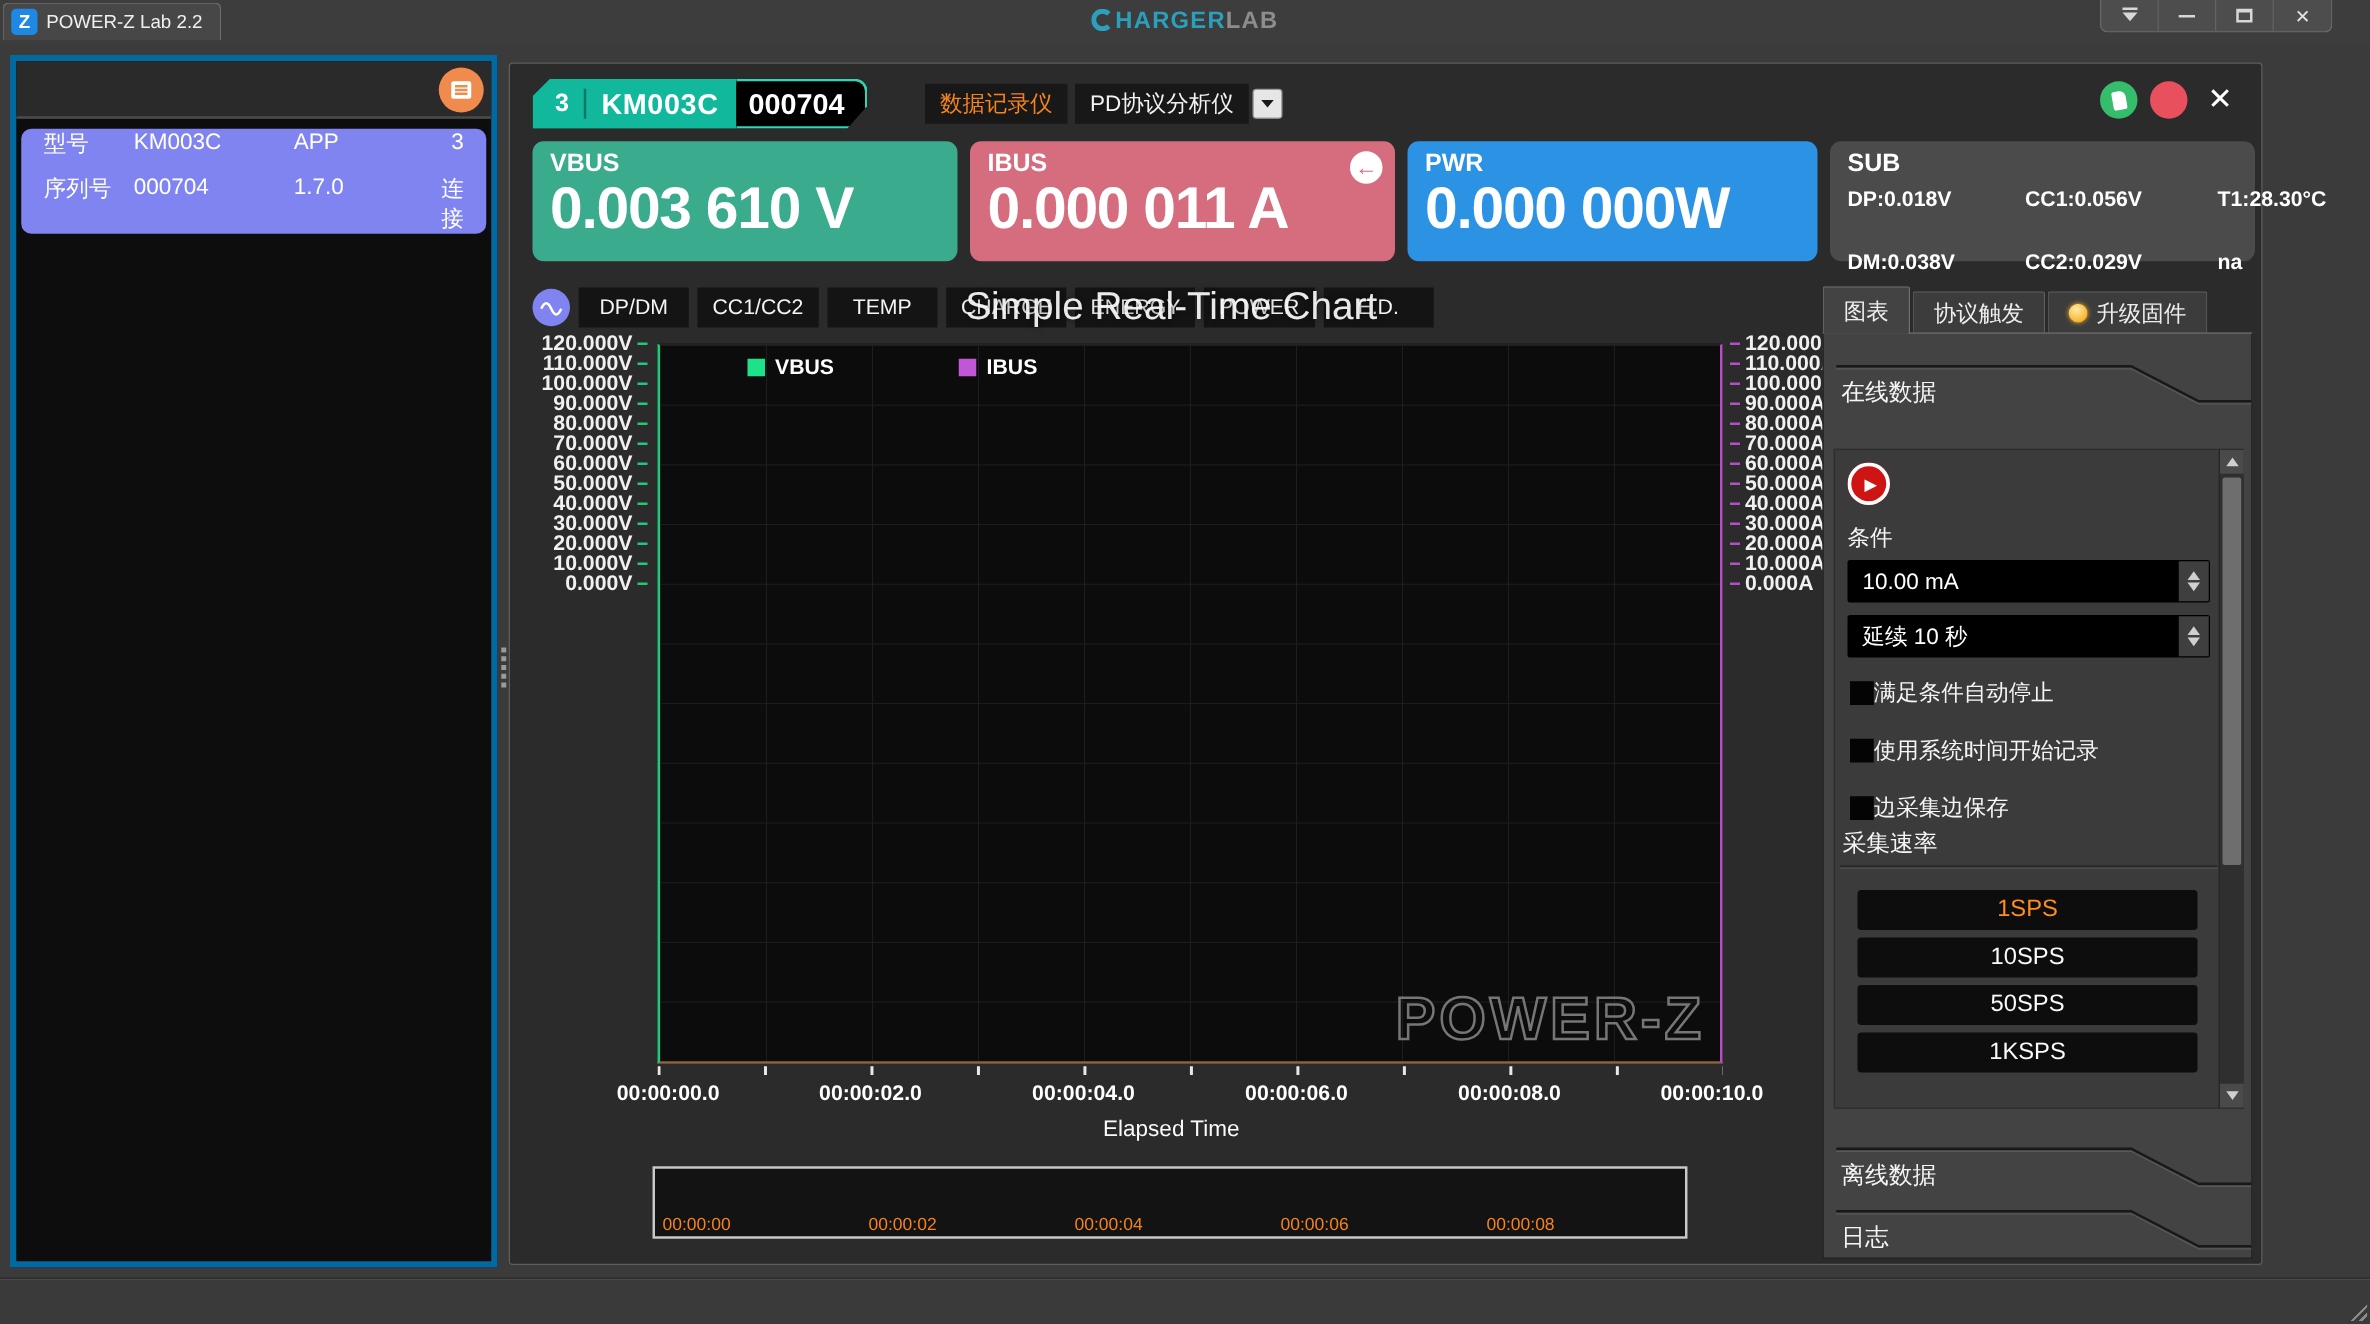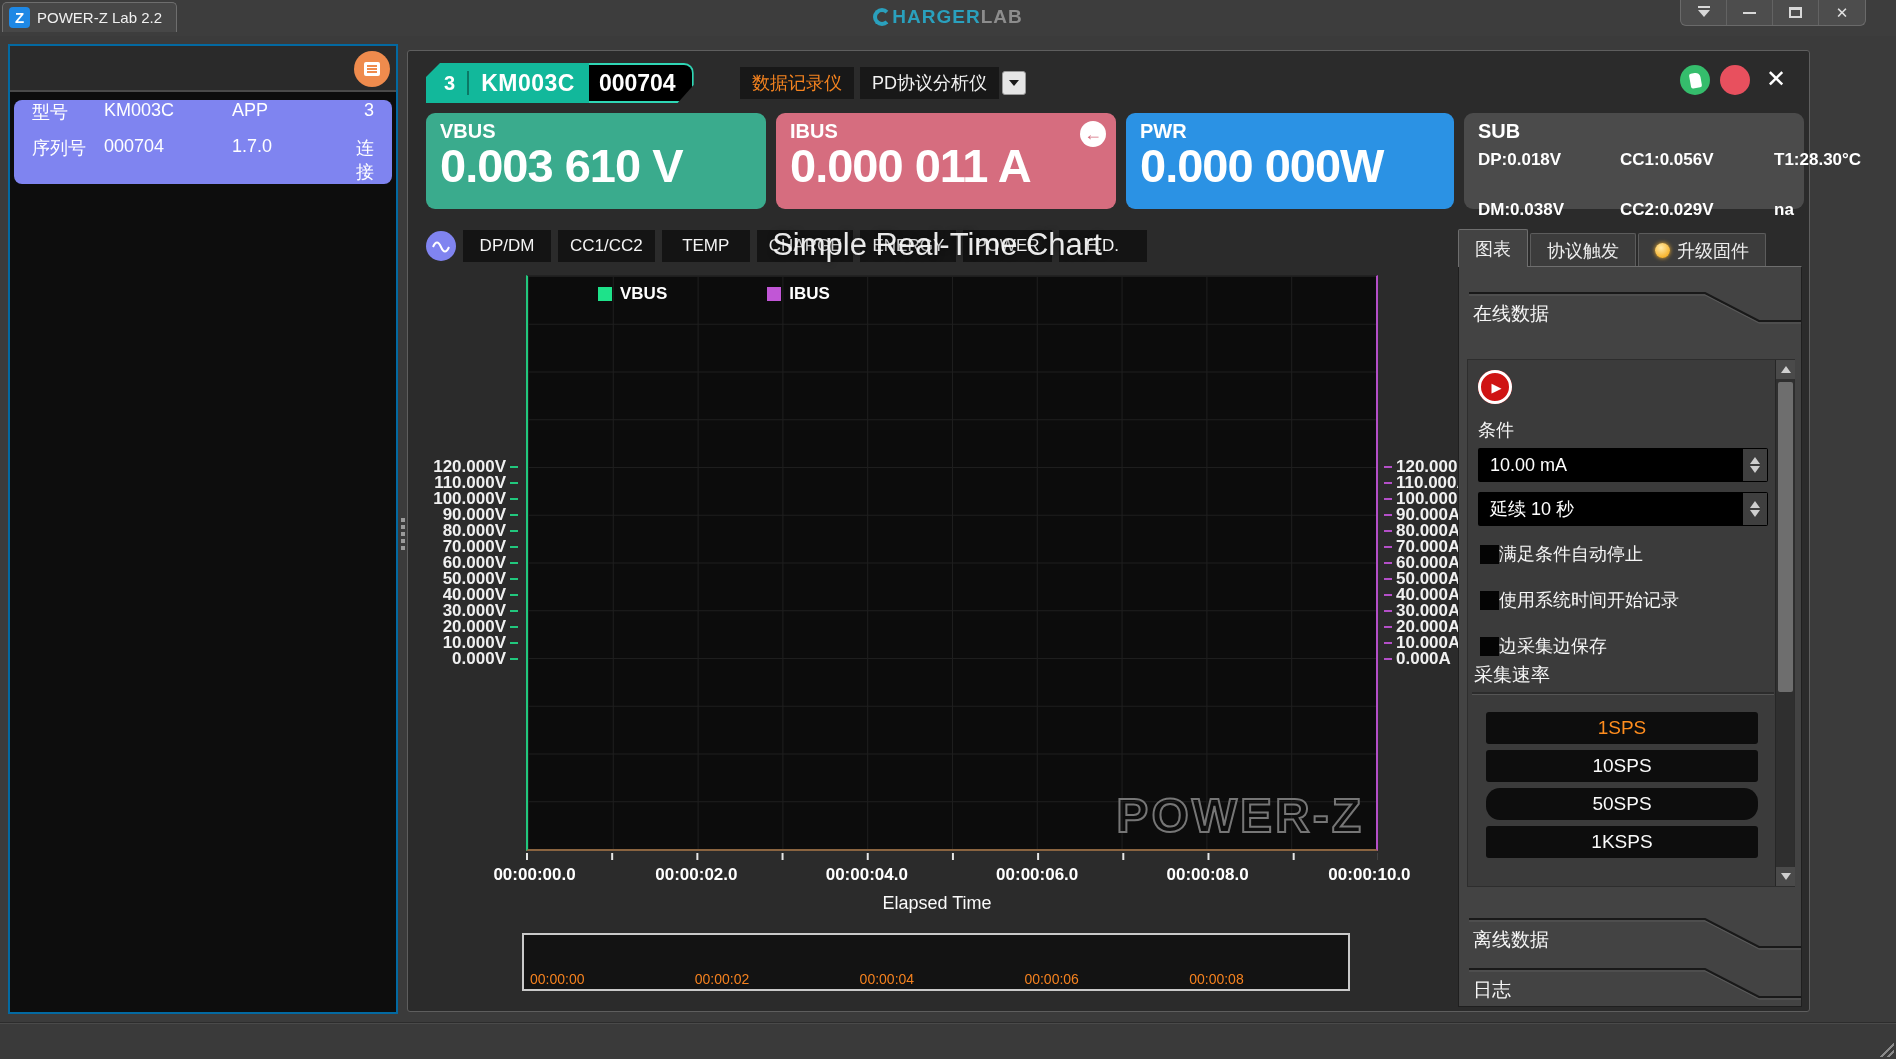--- a/index.html
+++ b/index.html
@@ -21,21 +21,21 @@
     border:1px solid #6a6a6a; border-top:none; border-radius:0 0 6px 6px; overflow:hidden; }
   .wc-btn { width:46px; height:100%; display:flex; align-items:center; justify-content:center; border-right:1px solid #636363; cursor:default; }
   .wc-btn:last-child { border-right:none; }
   .skin-glyph { width:0; height:0; border:6px solid transparent; border-top:7px solid #d8d8d8; margin-top:8px; position:relative; }
   .skin-glyph::before { content:""; position:absolute; left:-6px; top:-11px; width:12px; height:2px; background:#d8d8d8; }
   .min-glyph { width:13px; height:2px; background:#d8d8d8; }
   .max-glyph { width:13px; height:11px; border:2px solid #d8d8d8; border-top-width:3px; }
   .x-glyph { font-size:15px; color:#e2e2e2; }
   
   .sidebar { position:absolute; left:8px; top:44px; width:390px; height:970px; background:#0d0d0d;
-    border:2px solid #0369a1;padding-left:36px; }
+    border:5px solid #0369a1;padding-left:36px; }
   .sb-head { position:absolute; left:0; top:0; right:0; height:46px; background:#2a2a2a; border-bottom:2px solid #4a4a4a; }
   .list-btn { position:absolute; right:6px; top:5px; width:36px; height:36px; border-radius:50%; background:#ef8b4d;
     display:flex; align-items:center; justify-content:center; }
   .list-glyph { width:16px; height:14px; background:#fff; border-radius:2px; position:relative; }
   .list-glyph::before { content:""; position:absolute; left:3px; top:3px; width:10px; height:2px; background:#ef8b4d;
     box-shadow:0 3px 0 #ef8b4d, 0 6px 0 #ef8b4d; }
   .dev-card { position:absolute; left:4px; right:4px; top:54px; height:84px; background:#7f84f0; border-radius:8px;
     color:#fff; font-size:18px; display:grid; grid-template-columns:72px 128px 108px 1fr; align-content:center;
     row-gap:12px; padding:0 18px; }
   .dev-card .r { text-align:right; }
@@ -85,21 +85,21 @@
   
   .charttabs { position:absolute; left:18px; top:178px; width:1022px; height:34px; display:flex; gap:7px; align-items:center; }
   .wave-ic { width:30px; height:30px; border-radius:50%; background:#8084f0; display:flex; align-items:center;
     justify-content:center; flex:0 0 auto; }
   .ctab { min-width:88px; height:32px; background:#141414; color:#f5f5f5; font-size:17px; display:flex; align-items:center;
     justify-content:center; padding:0 12px; }
   .overlay-title { position:absolute; left:18px; top:176px; width:1022px; text-align:center; font-size:31px;
     color:rgba(250,250,250,.93); z-index:6; pointer-events:none; text-shadow:0 0 6px rgba(0,0,0,.6); }
   
   .chart { position:absolute; left:18px; top:216px; width:1022px; height:740px; }
-  .ycol { position:absolute; top:0; height:592px; display:flex; flex-direction:column; justify-content:center; }
+  .ycol { position:absolute; top:0; height:592px; display:flex; flex-direction:column; justify-content:flex-start; }
   .ycol.left { left:0; width:92px; align-items:flex-end; }
   .ycol.right { left:958px; width:70px; align-items:flex-start; }
   .ylab { display:flex; align-items:center; gap:4px; font-size:17px; font-weight:bold; color:#f0f0f0; height:16px; }
   .tick { width:8px; height:2px; display:inline-block; }
   .t-green { background:#21c77d; }
   .t-purple { background:#b44fc8; }
   .plot { position:absolute; left:100px; top:8px; width:852px; height:576px; background:#0c0c0c;
     border-left:2px solid #21c77d; border-right:2px solid #b44fc8; border-bottom:2px solid #8a6440; border-top:1px solid #222;
     background-image:linear-gradient(#1e1e1e 1px, transparent 1px), linear-gradient(90deg, #1e1e1e 1px, transparent 1px);
     background-size:100% calc(100%/12), calc(100%/10) 100%; }
@@ -154,21 +154,21 @@
   .spinner i.d { width:0; height:0; border:5px solid transparent; border-top:7px solid #cfcfcf; }
   .check-rows { position:absolute; left:12px; top:182px; display:flex; flex-direction:column; gap:22px; }
   .check-row { display:flex; align-items:center; }
   .checkbox { width:19px; height:19px; background:#040404; }
   .check-label { font-size:18px; color:#f5f5f5; }
   .rate-head { position:absolute; left:0; right:20px; top:296px; height:44px; }
   .rate-head .t { position:absolute; left:6px; top:6px; font-size:19px; color:#f5f5f5; }
   .rate-head .ln { position:absolute; left:4px; right:0; top:36px; height:2px; background:#2c2c2c; box-shadow:0 1px 0 #555; }
   .rate-btn { position:absolute; left:18px; width:272px; height:32px; background:#0d0d0d; border-radius:3px;
     display:flex; align-items:center; justify-content:center; font-size:19px; color:#fafafa; }
-  .rb1 { top:352px; color:#ff8d1e; } .rb2 { top:390px; } .rb3 { top:428px;border-radius:14px; } .rb4 { top:466px; }
+  .rb1 { top:352px; color:#ff8d1e; } .rb2 { top:390px; } .rb3 { top:428px; } .rb4 { top:466px; }
   .sec-offline { top:648px; } .sec-log { top:698px; }
   
   .footer { position:absolute; left:0; top:1022px; width:1896px; height:37px; background:#3a3a3a; border-top:1px solid #2c2c2c; box-shadow:0 1px 0 #4a4a4a inset; }
   .resize-grip { position:absolute; right:2px; bottom:2px; width:15px; height:15px;
     background:repeating-linear-gradient(-45deg, transparent 0 3px, #8a8a8a 3px 5px);
     clip-path:polygon(100% 0, 100% 100%, 0 100%); }
 </style>
 </head>
 <body>
 

